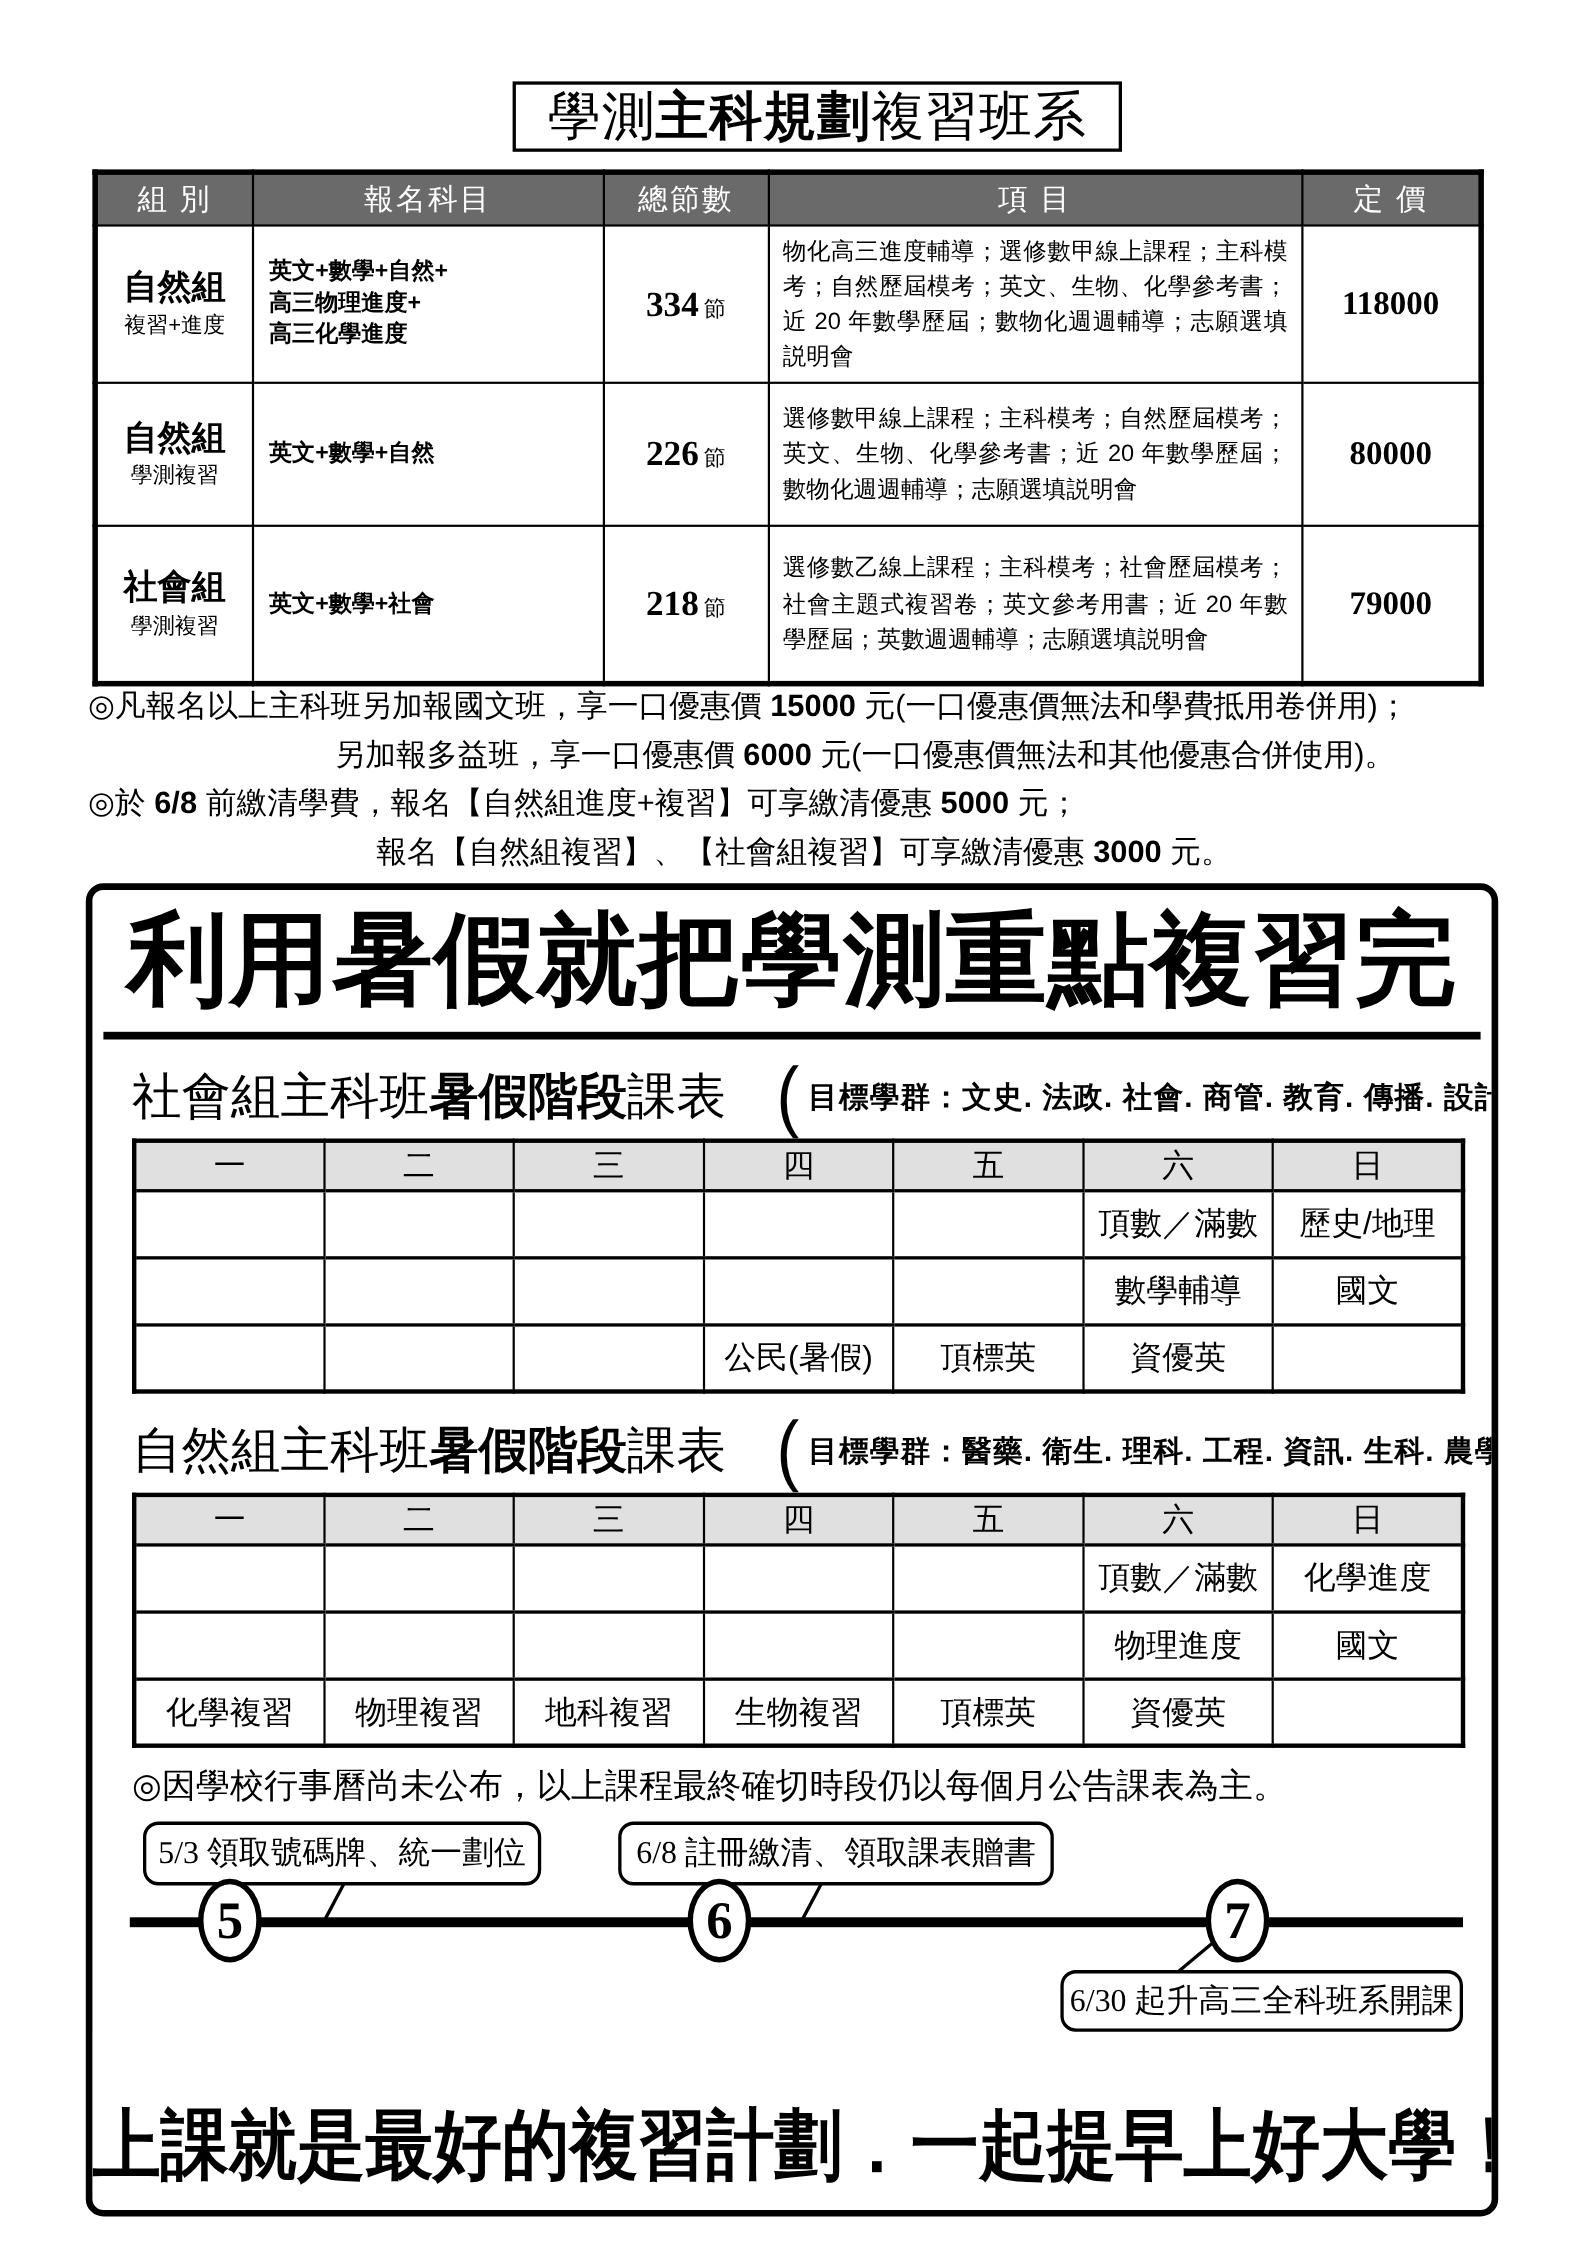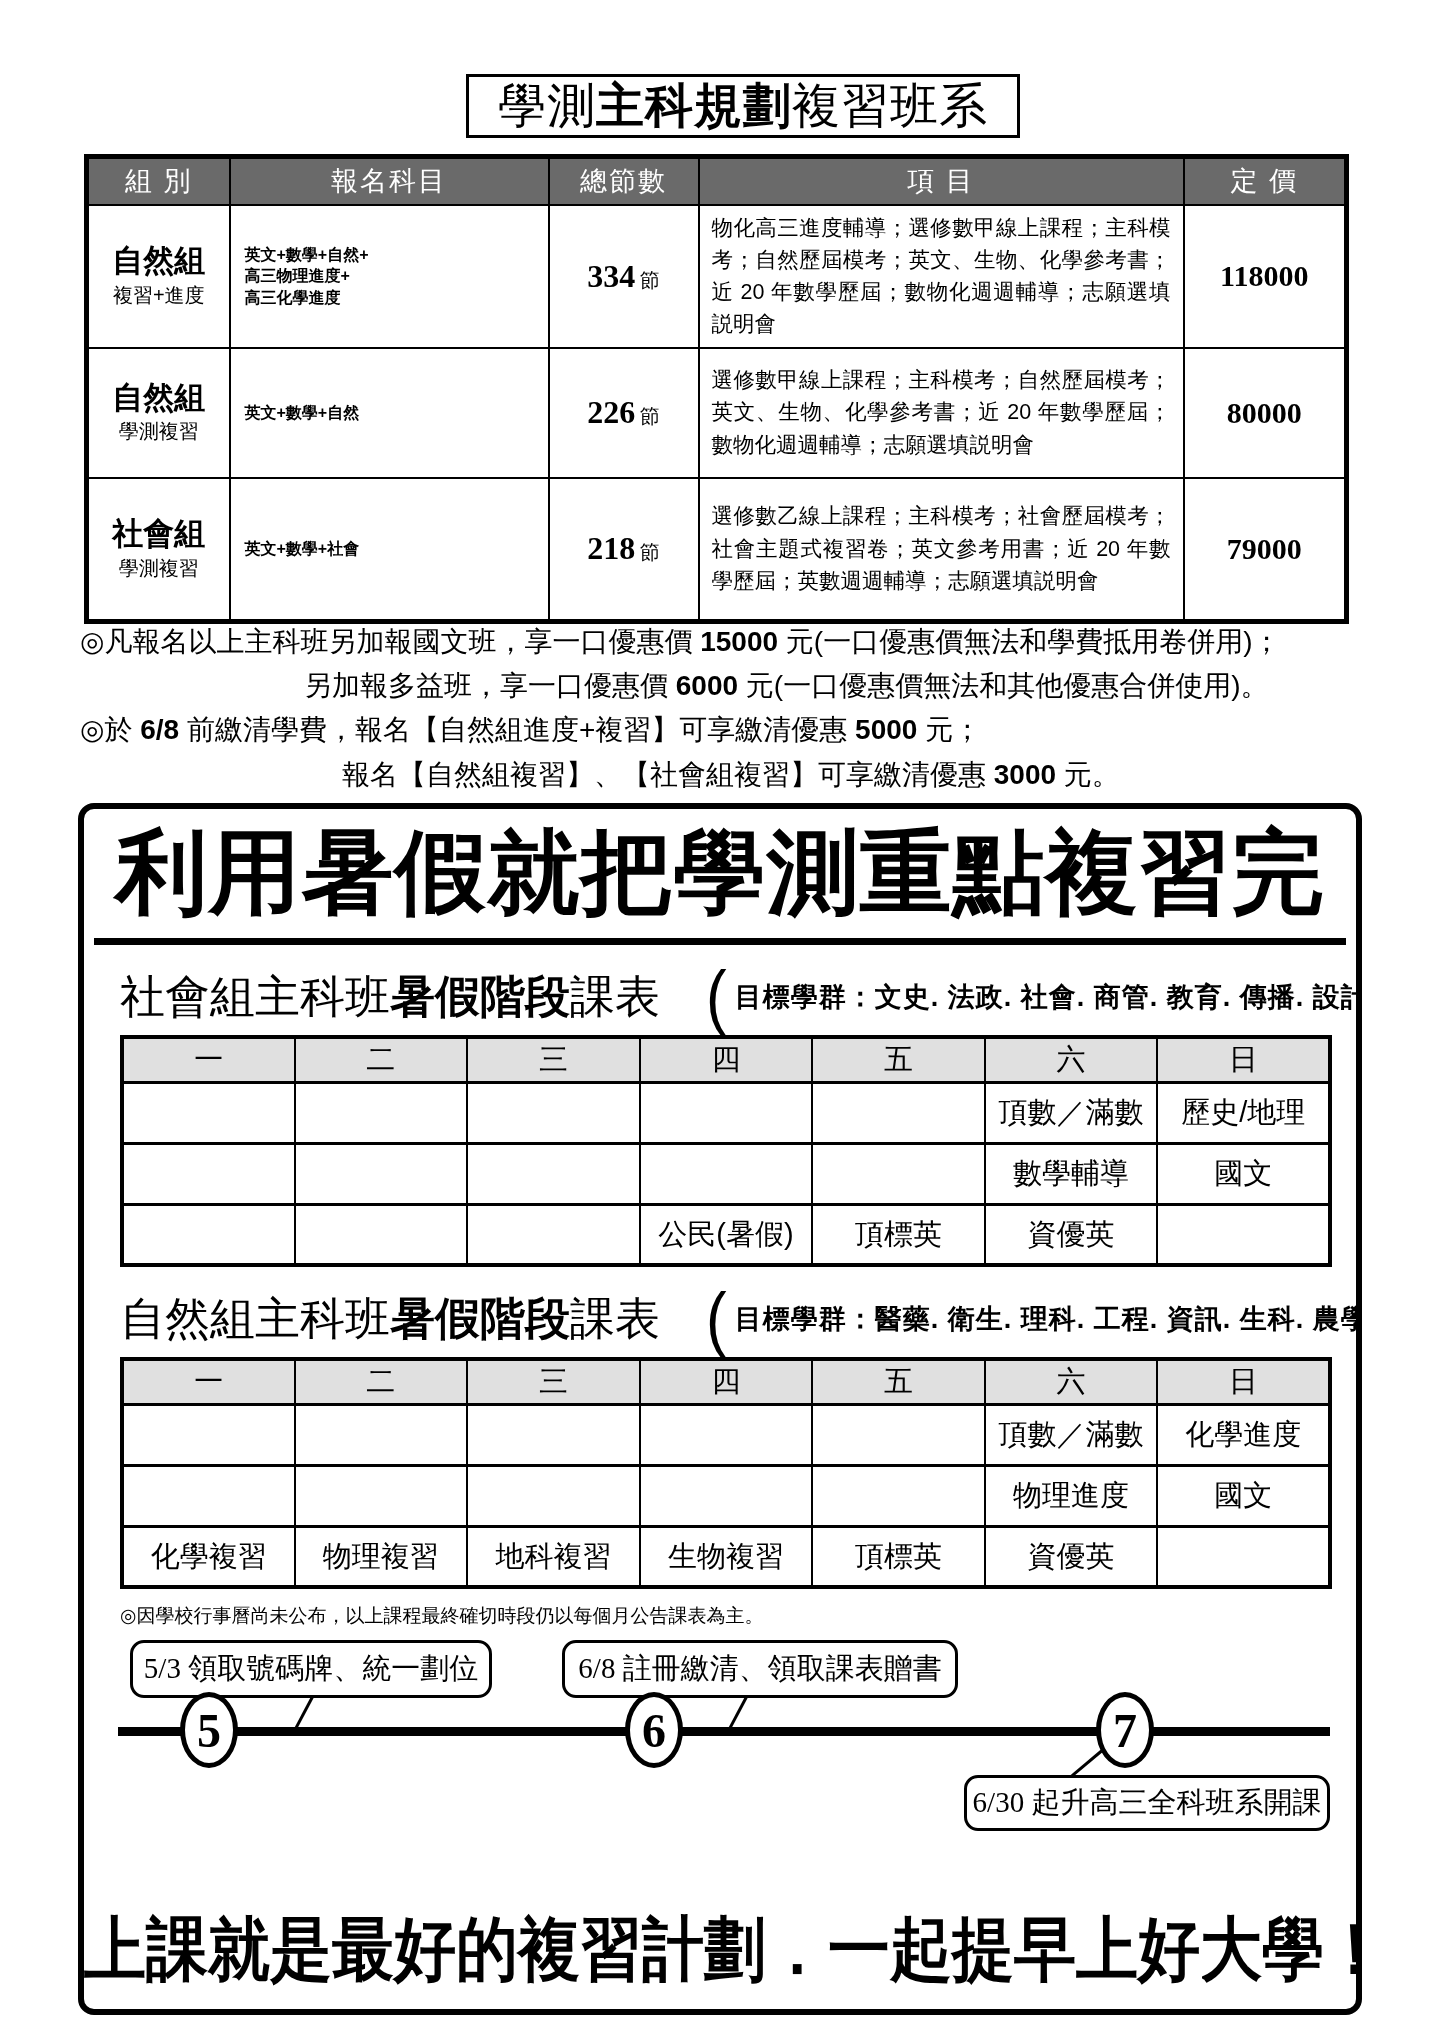--- a/index.html
+++ b/index.html
@@ -22,21 +22,21 @@
   }
   .main-table th {
     border:2px solid #000; background:#6a6a6a; color:#fff;
     font-weight:normal; font-size:27px; height:48px; letter-spacing:2px;
   }
   .main-table td { border:2px solid #000; vertical-align:middle; }
   tr.r1 { height:134px; } tr.r2 { height:130px; } tr.r3 { height:144px; }
   td.c-group { text-align:center; }
   .group-name { font-size:31px; font-weight:bold; line-height:1.15; }
   .group-sub  { font-size:20px; margin-top:3px; }
-  td.c-subjects { font-size:16px; font-weight:bold; padding-left:14px; white-space:pre-line; line-height:1.35; }
+  td.c-subjects { font-size:21px; font-weight:bold; padding-left:14px; white-space:pre-line; line-height:1.35; }
   td.c-sessions { text-align:center; white-space:nowrap; }
   .sessions-num { font-family:"Liberation Serif","DejaVu Serif",serif; font-weight:bold; font-size:32px; }
   .sessions-unit { font-size:20px; }
   td.c-items { font-size:21.5px; line-height:1.5; padding:6px 12px; text-align:justify; }
   td.c-price { text-align:center; font-family:"Liberation Serif","DejaVu Serif",serif; font-weight:bold; font-size:30px; }
 
   
   .notes { position:absolute; left:80px; top:620px; width:1300px; font-size:28px; line-height:1.58; }
   .notes b { font-weight:bold; }
   .note-indent-a { padding-left:224px; }
@@ -68,21 +68,21 @@
     width:1212px; table-layout:fixed; background:#fff;
   }
   .schedule-table th {
     border:2px solid #000; border-bottom:3px solid #000;
     background:#e0e0e0; font-weight:normal; font-size:29px; height:45px;
   }
   .schedule-table td {
     border:2px solid #000; border-top:3px solid #000;
     height:61px; text-align:center; font-size:29px;
   }
-  .schedule-note { margin:14px 0 0 36px; font-size:19px; }
+  .schedule-note { margin:14px 0 0 36px; font-size:31px; }
 
   
   .timeline { position:relative; height:282px; margin-top:6px; }
   .tl-line { position:absolute; left:34px; right:26px; top:92px; height:9px; background:#000; z-index:1; }
   .callout {
     position:absolute; border:3px solid #000; border-radius:14px; background:#fff;
     display:flex; align-items:center; justify-content:center;
     font-family:"Liberation Serif","DejaVu Serif",serif; font-size:29px; z-index:3; white-space:nowrap;
   }
   .callout-1 { left:46px;  top:5px;   width:362px; height:58px; }

